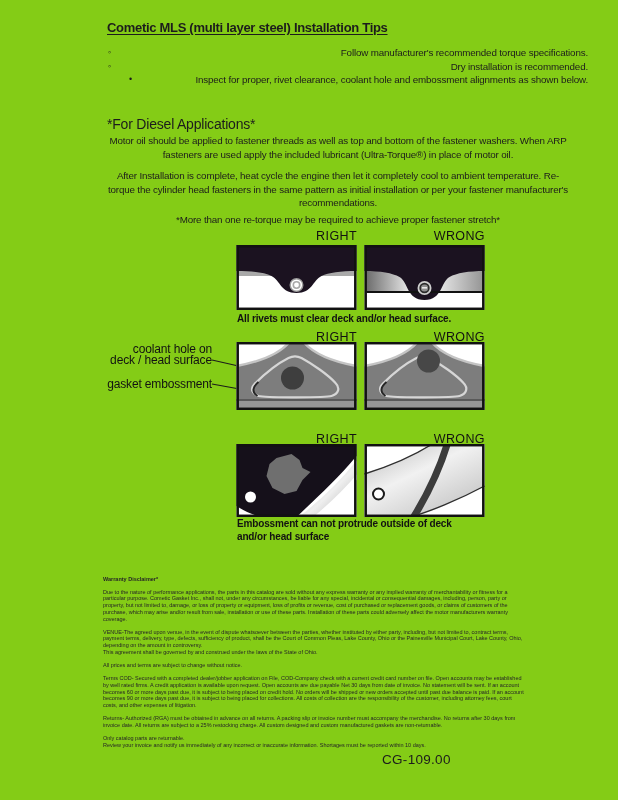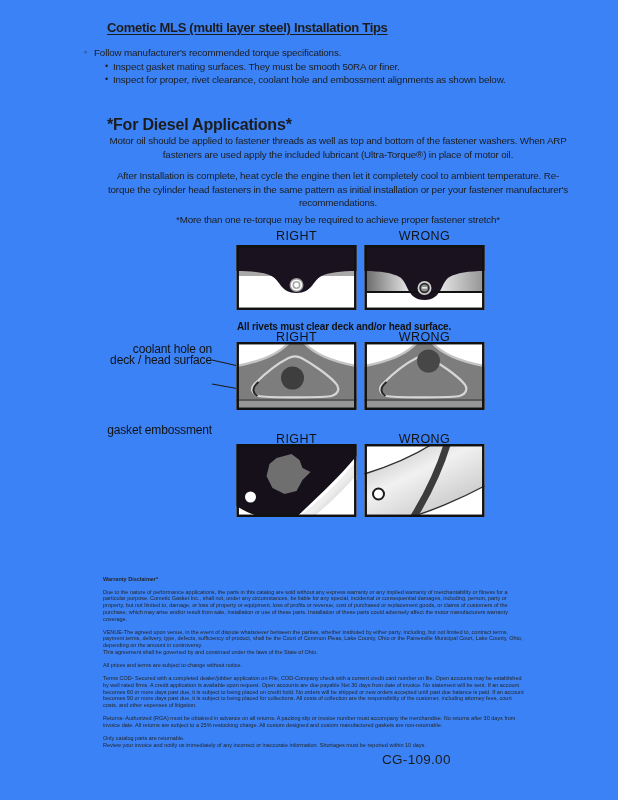--- a/index.html
+++ b/index.html
@@ -1,33 +1,33 @@
 <!DOCTYPE html>
 <html><head>
 <meta charset="utf-8">
 <style>
   html,body { margin:0; padding:0; background:#ffffff; }
   .page {
-    position:relative; width:618px; height:800px; background:#3b82f6;
+    position:relative; width:618px; height:800px; background:#84cc16;
     font-family:"Liberation Sans", sans-serif; color:#1c1c1c; overflow:hidden;
   }
   .title {
     position:absolute; left:107px; top:20px; font-size:13px; font-weight:bold;
     letter-spacing:-0.3px; text-decoration:underline; text-underline-offset:2px;
   }
-  .bullets { position:absolute; left:84px; top:46px; width:480px;
-    font-size:9.8px; line-height:13.6px; letter-spacing:-0.15px; }
+  .bullets { position:absolute; left:108px; top:46px; width:480px;
+    font-size:9.8px; line-height:13.6px; letter-spacing:-0.15px;text-align:right; }
   .b  { position:relative; padding-left:10px; }
   .b::before  { content:"◦"; position:absolute; left:0; top:0; font-size:9px; }
   .sb { position:relative; padding-left:29px; }
   .sb::before { content:"•"; position:absolute; left:21px; top:0; font-size:9px; }
-  .diesel-head { position:absolute; left:107px; top:116px; font-size:16px; font-weight:bold; letter-spacing:-0.2px; }
+  .diesel-head { position:absolute; left:107px; top:116px; font-size:14px; font-weight:normal; letter-spacing:-0.2px; }
   .para { position:absolute; left:107px; width:462px; font-size:9.8px; line-height:13.6px; letter-spacing:-0.15px;text-align:center; }
   .p1 { top:134px; } .p2 { top:169px; } .p3 { top:213px; }
-  .fig-label { position:absolute; width:121px; text-align:center; font-size:12.5px; letter-spacing:0.4px; color:#121212; }
+  .fig-label { position:absolute; width:121px; text-align:right; font-size:12.5px; letter-spacing:0.4px; color:#121212; }
   .fig-box { position:absolute; width:121px; }
   .fig-box svg { display:block; }
   .fig-caption { position:absolute; left:237px; font-size:10px; font-weight:bold; letter-spacing:-0.15px; white-space:pre-line; line-height:12.5px; color:#121212; }
   .side-label { position:absolute; left:88px; width:124px; text-align:right;
     font-size:12px; line-height:11px; letter-spacing:-0.15px; white-space:pre-line; color:#121212; }
   .leader-svg { position:absolute; left:209px; top:352px; }
   .legal { position:absolute; left:103px; top:576px; width:421px;
     font-size:5.5px; line-height:6.7px; letter-spacing:0; color:#262626; }
   .legal .lh { font-weight:bold; margin:0 0 6px 0; }
   .legal .lp { margin:0 0 6.5px 0; white-space:pre-line; }
@@ -35,21 +35,21 @@
 </style>
 </head>
 <body>
 
 <div class="page">
 
   <div class="title">Cometic MLS (multi layer steel) Installation Tips</div>
 
   <div class="bullets">
     <div class="b">Follow manufacturer's recommended torque specifications.</div>
-    <div class="sb">Inspect gasket mating surfaces.  They must be smooth 50RA or finer.</div>
+    <div class="b">Dry installation is recommended.</div>
     <div class="sb">Inspect for proper, rivet clearance, coolant hole and embossment alignments as shown below.</div>
   </div>
 
   <div class="diesel-head">*For Diesel Applications*</div>
   <div class="para p1">Motor oil should be applied to fastener threads as well as top and bottom of the fastener washers. When ARP fasteners are used apply the included lubricant (Ultra-Torque®) in place of motor oil.</div>
   <div class="para p3">*More than one re-torque may be required to achieve proper fastener stretch*</div>
   <div class="para p2">After Installation is complete, heat cycle the engine then let it completely cool to ambient temperature. Re-torque the cylinder head fasteners in the same pattern as initial installation or per your fastener manufacturer's recommendations.</div>
 
   <div class="fig-label" style="left:236px; top:229px;">RIGHT</div>
   <div class="fig-label" style="left:364px; top:229px;">WRONG</div>
@@ -80,28 +80,28 @@
       <rect x="2" y="26" width="116" height="21" fill="url(#g1w)"></rect>
       <path d="M0,0 H120 V26 C104,26 92,28 85,32 C76,37 78,55 60,55 C42,55 44,37 35,32 C28,28 16,26 0,26 Z" fill="#1b1220"></path>
       <rect x="2" y="46" width="116" height="2" fill="#111111"></rect>
       <circle cx="60" cy="43" r="7" fill="#cfcfcf"></circle>
       <circle cx="60" cy="43" r="5.2" fill="#2a2a2a"></circle>
       <circle cx="60" cy="43" r="3.6" fill="#8e8e8e"></circle>
       <rect x="57.5" y="42" width="5" height="1.6" fill="#e8e8e8"></rect>
       <rect x="1.2" y="1.2" width="117.6" height="62.6" fill="none" stroke="#111111" stroke-width="2.5"></rect>
     </svg>
   </div>
-  <div class="fig-caption" style="top:313px;margin-top:8px;">All rivets must clear deck and/or head surface.</div>
+  <div class="fig-caption" style="top:313px;">All rivets must clear deck and/or head surface.</div>
 
   <div class="fig-label" style="left:236px; top:330px;">RIGHT</div>
   <div class="fig-label" style="left:364px; top:330px;">WRONG</div>
 
   <div class="side-label" style="top:344px;">coolant hole on
 deck / head surface</div>
-  <div class="side-label" style="top:379px;margin-top:46px;">gasket embossment</div>
+  <div class="side-label" style="top:379px;">gasket embossment</div>
   <svg class="leader-svg" width="85" height="48" viewBox="0 0 85 48">
     <line x1="3" y1="8" x2="78" y2="25" stroke="#1a1a1a" stroke-width="1.1"></line>
     <line x1="3" y1="32" x2="58" y2="42" stroke="#1a1a1a" stroke-width="1.1"></line>
   </svg>
 
   <div class="fig-box" style="left:236px; top:342px;">
     <svg width="121" height="68" viewBox="0 0 120 68">
       <rect width="120" height="68" fill="#ffffff"></rect>
       <path d="M0,24 C22,20 42,13 53,0 H67 C78,13 98,20 120,24 V68 H0 Z" fill="#7d7d7d"></path>
       <path d="M0,24 C22,20 42,13 53,0" fill="none" stroke="#c4c4c4" stroke-width="2.4"></path>
@@ -161,20 +161,22 @@
       </defs>
       <rect width="120" height="73" fill="#ffffff"></rect>
       <path d="M0,30 C26,22 52,10 68,0 H120 V42 C94,56 64,68 46,73 H0 Z" fill="url(#g3w)"></path>
       <path d="M0,30 C26,22 52,10 68,0" fill="none" stroke="#2f2f2f" stroke-width="1.4"></path>
       <path d="M120,42 C94,56 64,68 46,73" fill="none" stroke="#2f2f2f" stroke-width="1.4"></path>
       <path d="M46,78 C60,56 74,30 84,-4" fill="none" stroke="#3c3c3c" stroke-width="7"></path>
       <circle cx="14" cy="50" r="5.5" fill="#ffffff" stroke="#1a1a1a" stroke-width="2"></circle>
       <rect x="1.2" y="1.2" width="117.6" height="70.6" fill="none" stroke="#111111" stroke-width="2.5"></rect>
     </svg>
   </div>
+  <div class="fig-caption" style="top:518px;">Embossment can not protrude outside of deck
+and/or head surface</div>
 
   <div class="legal">
     <div class="lh">Warranty Disclaimer*</div>
     <div class="lp">Due to the nature of performance applications, the parts in this catalog are sold without any express warranty or any implied warranty of merchantability or fitness for a particular purpose.  Cometic Gasket Inc., shall not, under any circumstances, be liable for any special, incidental or consequential damages, including, person, party or property, but not limited to, damage, or loss of property or equipment, loss of profits or revenue, cost of purchased or replacement goods, or claims of customers of the purchase, which may arise and/or result from sale, installation or use of these parts.  Installation of these parts could adversely affect the motor manufacturers warranty coverage.</div>
     <div class="lp">VENUE-The agreed upon venue, in the event of dispute whatsoever between the parties, whether instituted by either party, including, but not limited to, contract terms, payment terms, delivery, type, defects, sufficiency of product, shall be the Court of Common Pleas, Lake County, Ohio or the Painesville Municipal Court, Lake County, Ohio, depending on the amount in controversy.
 This agreement shall be governed by and construed under the laws of the State of Ohio.</div>
     <div class="lp">All prices and terms are subject to change without notice.</div>
     <div class="lp">Terms COD- Secured with a completed dealer/jobber application on File, COD-Company check with a current credit card number on file.  Open accounts may be established by well rated firms.  A credit application is available upon request.  Open accounts are due payable Net 30 days from date of invoice.  No statement will be sent.  If an account becomes 60 or more days past due, it is subject to being placed on credit hold.  No orders will be shipped or new orders accepted until past due balance is paid.  If an account becomes 90 or more days past due, it is subject to being placed for collections.  All costs of collection are the responsibility of the customer, including attorney fees, court costs, and other expenses of litigation.</div>
     <div class="lp">Returns- Authorized (RGA) must be obtained in advance on all returns.  A packing slip or invoice number must accompany the merchandise.  No returns after 30 days from invoice date.  All returns are subject to a 25% restocking charge.  All custom designed and custom manufactured gaskets are non-returnable.</div>
     <div class="lp">Only catalog parts are returnable.

